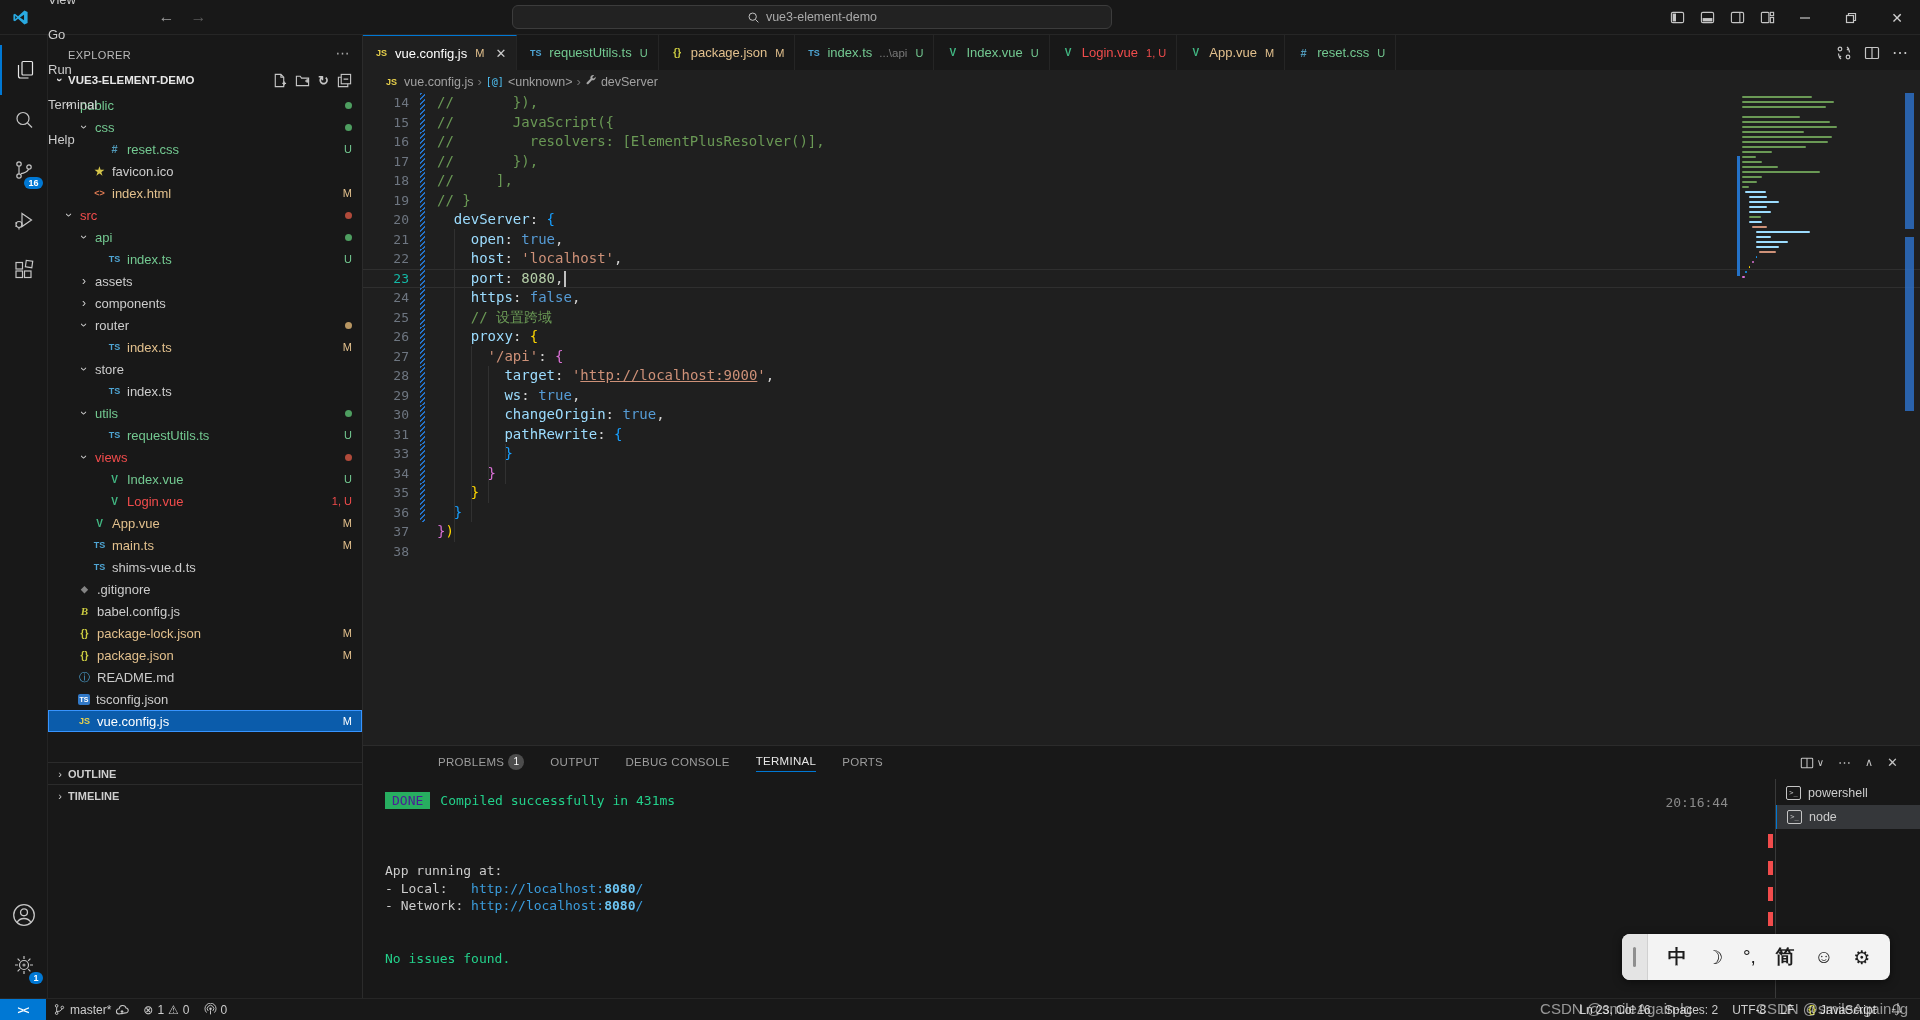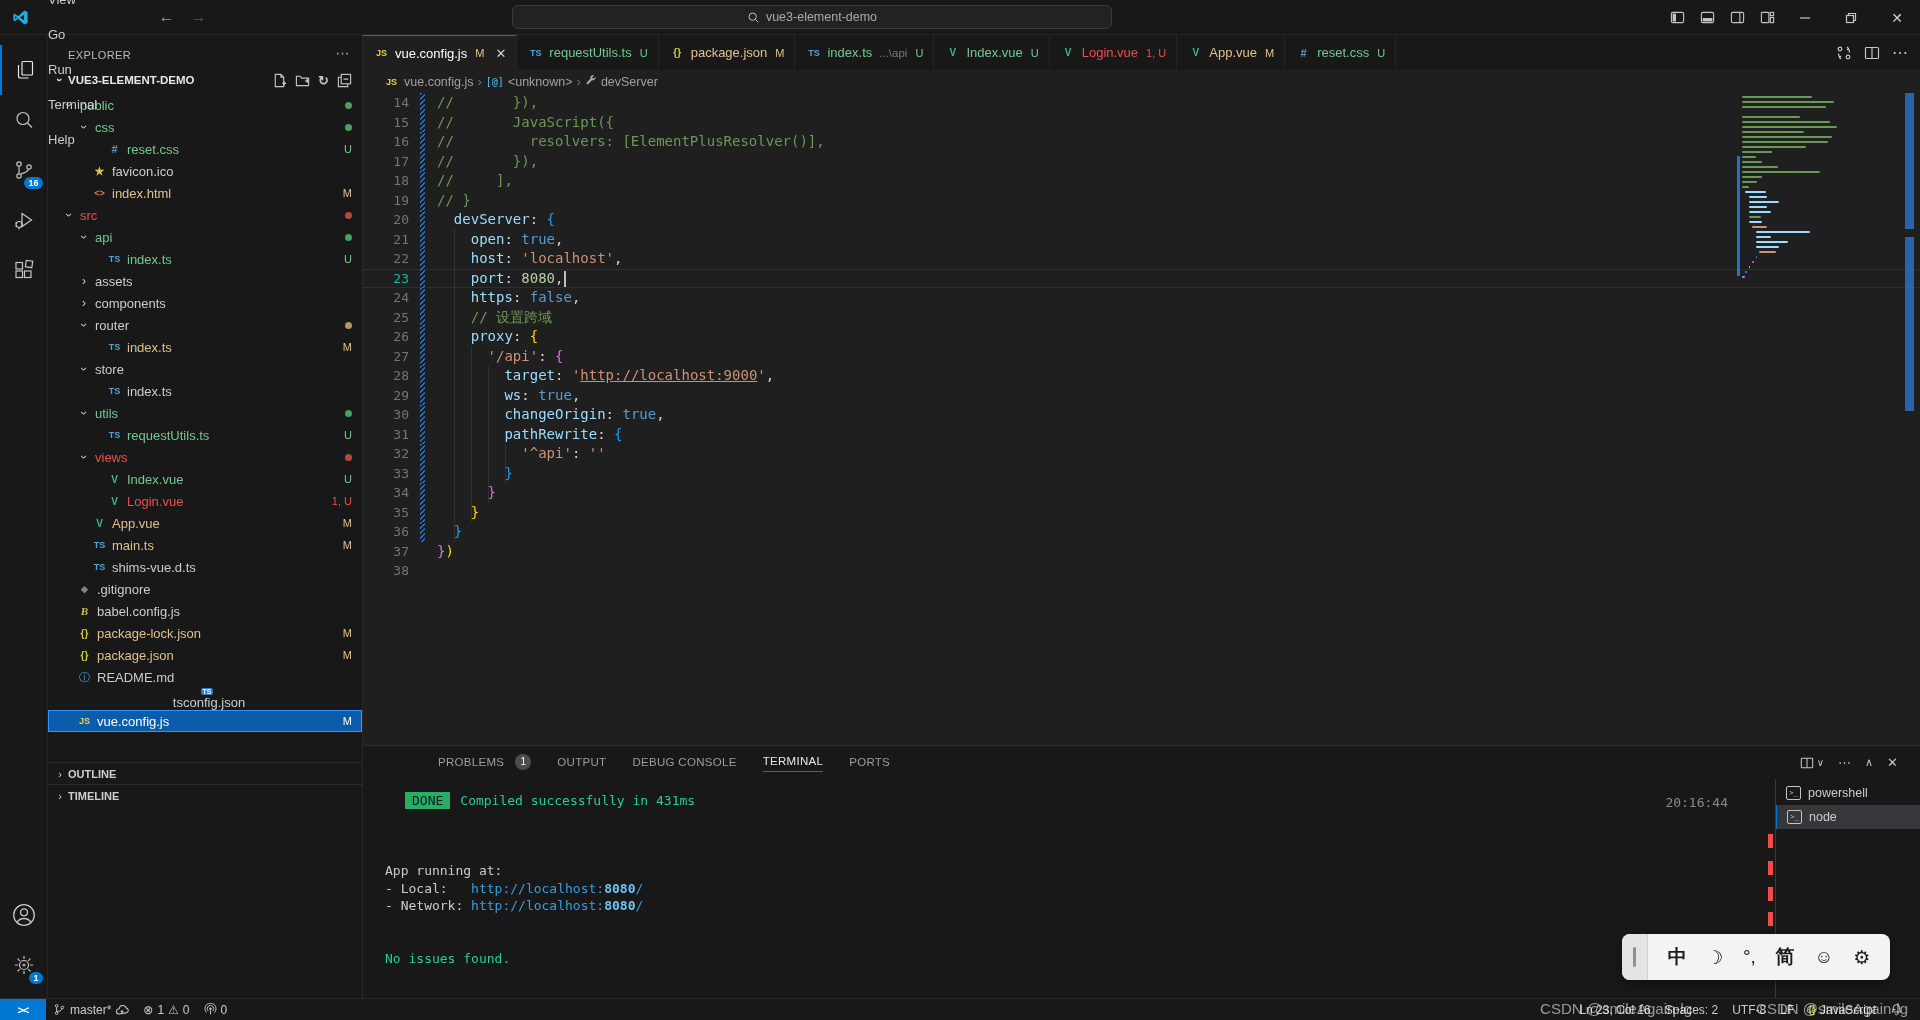--- a/index.html
+++ b/index.html
@@ -89,28 +89,28 @@
   .guide { position:absolute; width:1px; background:#313131; }
   .minimap { position:absolute; top:3px; right:28px; width:150px; }
   .mm-bar { height:2px; margin-bottom:3px; border-radius:1px; }
   .mm-git { position:absolute; top:63px; right:180px; width:3px; height:120px; background:#2472c8; }
   .ruler { position:absolute; right:6px; width:9px; background:#2d6fc4; opacity:.85; }
 
   
   .panel { height:253px; border-top:1px solid #2b2b2b; background:#181818; display:flex; flex-direction:column; }
   .panel-head { position:relative; height:33px; display:flex; align-items:center; padding-left:75px; }
   .ptabs { display:flex; gap:26px; }
-  .ptab { font-size:11.5px; color:#9d9d9d; letter-spacing:.3px; display:flex; align-items:center; gap:11px; padding-bottom:2px; }
+  .ptab { font-size:11.5px; color:#9d9d9d; letter-spacing:.3px; display:flex; align-items:center; gap:4px; padding-bottom:2px; }
   .ptab.active { color:#e7e7e7; border-bottom:1px solid #0078d4; }
   .ptab .pbadge { background:#4d4d4d; color:#fff; border-radius:50%; width:16px; height:16px; font-size:10px; display:flex; align-items:center; justify-content:center; }
   .panel-actions { position:absolute; right:22px; top:0; height:33px; display:flex; align-items:center; gap:14px; color:#c5c5c5; font-size:13px; }
   .panel-body { position:relative; flex:1; font-family:"DejaVu Sans Mono",monospace; font-size:13px; }
   .term-content { padding:13px 0 0 22px; }
   .t-row { height:17.5px; line-height:17.5px; white-space:pre; color:#cccccc; }
-  .done-badge { background:#27ae60; color:#0f172a; padding:1px 7px; margin-right:10px;margin-left:20px; }
+  .done-badge { background:#27ae60; color:#4c1d95; padding:1px 7px; margin-right:10px; }
   .done-msg { color:#23d18b;text-align:center; }
   .t-time { position:absolute; right:192px; top:16px; color:#8a8a8a; }
   .t-link { color:#3b9ddd; } .t-link b { color:#6cc5f3; }
   .t-green { color:#23d18b; }
   .sessions { position:absolute; right:0; top:0; width:145px; bottom:0; border-left:1px solid #3a3a3a; padding-top:2px; }
   .sess-row { display:flex; align-items:center; gap:7px; height:24px; padding-left:10px; font-family:"Liberation Sans",sans-serif; font-size:12.5px; color:#cccccc; }
   .sess-row.active { background:#35373a; border-left:1px solid #0078d4; }
   .term-ico { width:15px; height:14px; border:1px solid #c5c5c5; border-radius:2px; font-size:7px; line-height:12px; text-align:center; color:#c5c5c5; font-family:"DejaVu Sans Mono",monospace; }
   .deco { position:absolute; right:147px; width:5px; background:#f14c4c; height:14px; }
   .deco.gray { background:#707070; height:10px; }
@@ -425,21 +425,21 @@
             <span class="sp"></span>
             <span class="fi ic-json">{}</span>
             <span class="tlabel c-mod">package.json</span>
             <span class="tbadge c-mod">M</span>
           </div>
           <div class="trow" style="padding-left: 14px;">
             <span class="sp"></span>
             <span class="fi ic-info">ⓘ</span>
             <span class="tlabel c-default">README.md</span>
           </div>
-          <div class="trow" style="padding-left: 14px; flex-direction: column;">
+          <div class="trow" style="padding-left: 14px;">
             <span class="sp"></span>
             <span class="fi ic-tsconfig">TS</span>
             <span class="tlabel c-default">tsconfig.json</span>
           </div>
           <div class="trow selected" style="padding-left: 14px;">
             <span class="sp"></span>
             <span class="fi ic-js">JS</span>
             <span class="tlabel c-light">vue.config.js</span>
             <span class="tbadge c-light">M</span>
           </div>
@@ -618,25 +618,20 @@
             </div>
             <div class="cline">
               <div class="lnum">30</div>
               <div class="hatch mod"></div>
               <div class="ctext"><span>        </span><span class="pr">changeOrigin</span><span class="pu">: </span><span class="kw">true</span><span class="pu">,</span></div>
             </div>
             <div class="cline">
               <div class="lnum">31</div>
               <div class="hatch mod"></div>
               <div class="ctext"><span>        </span><span class="pr">pathRewrite</span><span class="pu">: </span><span class="b3">{</span></div>
-            </div>
-            <div class="cline">
-              <div class="lnum">32</div>
-              <div class="hatch mod"></div>
-              <div class="ctext"><span>          </span><span class="st">'^api'</span><span class="pu">: </span><span class="st">''</span></div>
             </div>
             <div class="cline">
               <div class="lnum">33</div>
               <div class="hatch mod"></div>
               <div class="ctext"><span>        </span><span class="b3">}</span></div>
             </div>
             <div class="cline">
               <div class="lnum">34</div>
               <div class="hatch mod"></div>
               <div class="ctext"><span>      </span><span class="b2">}</span></div>

